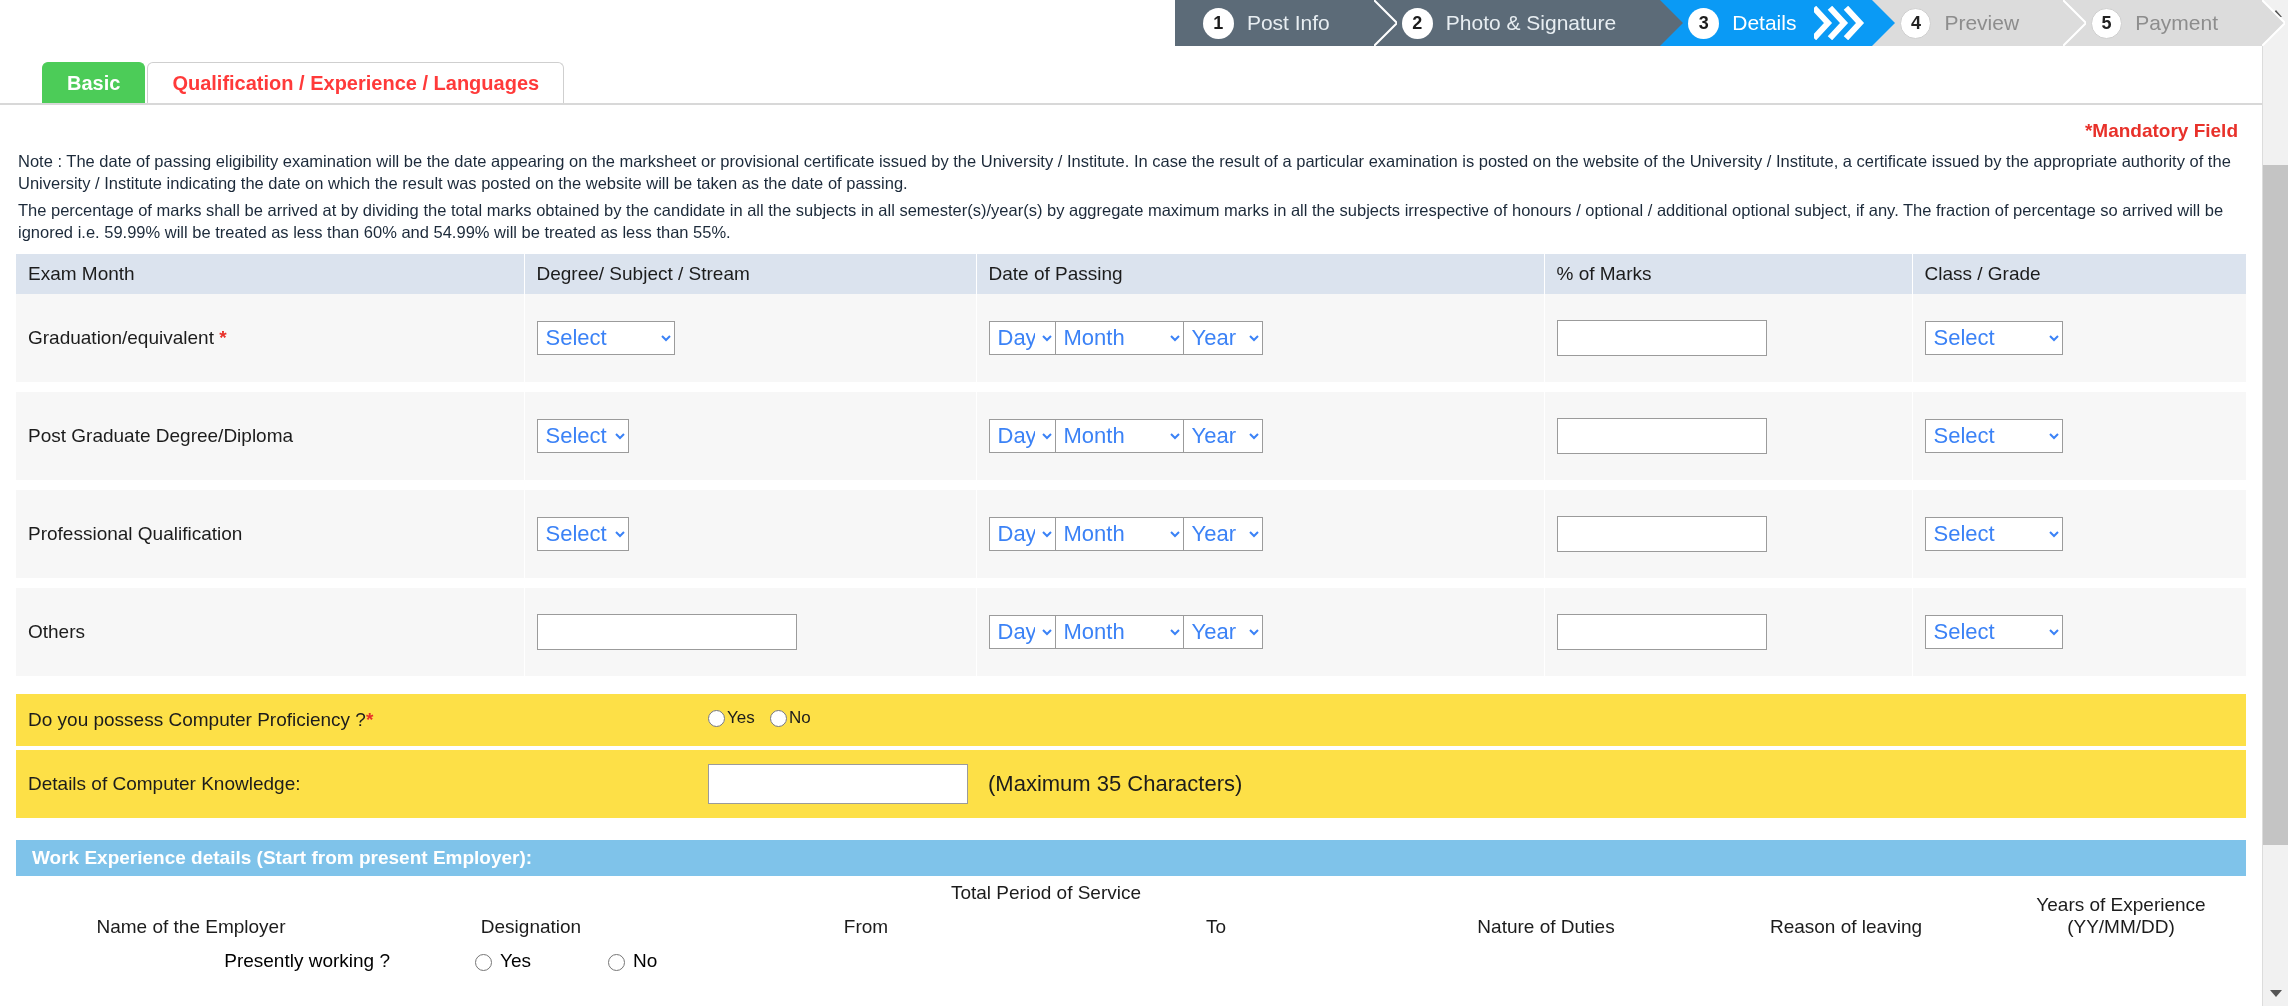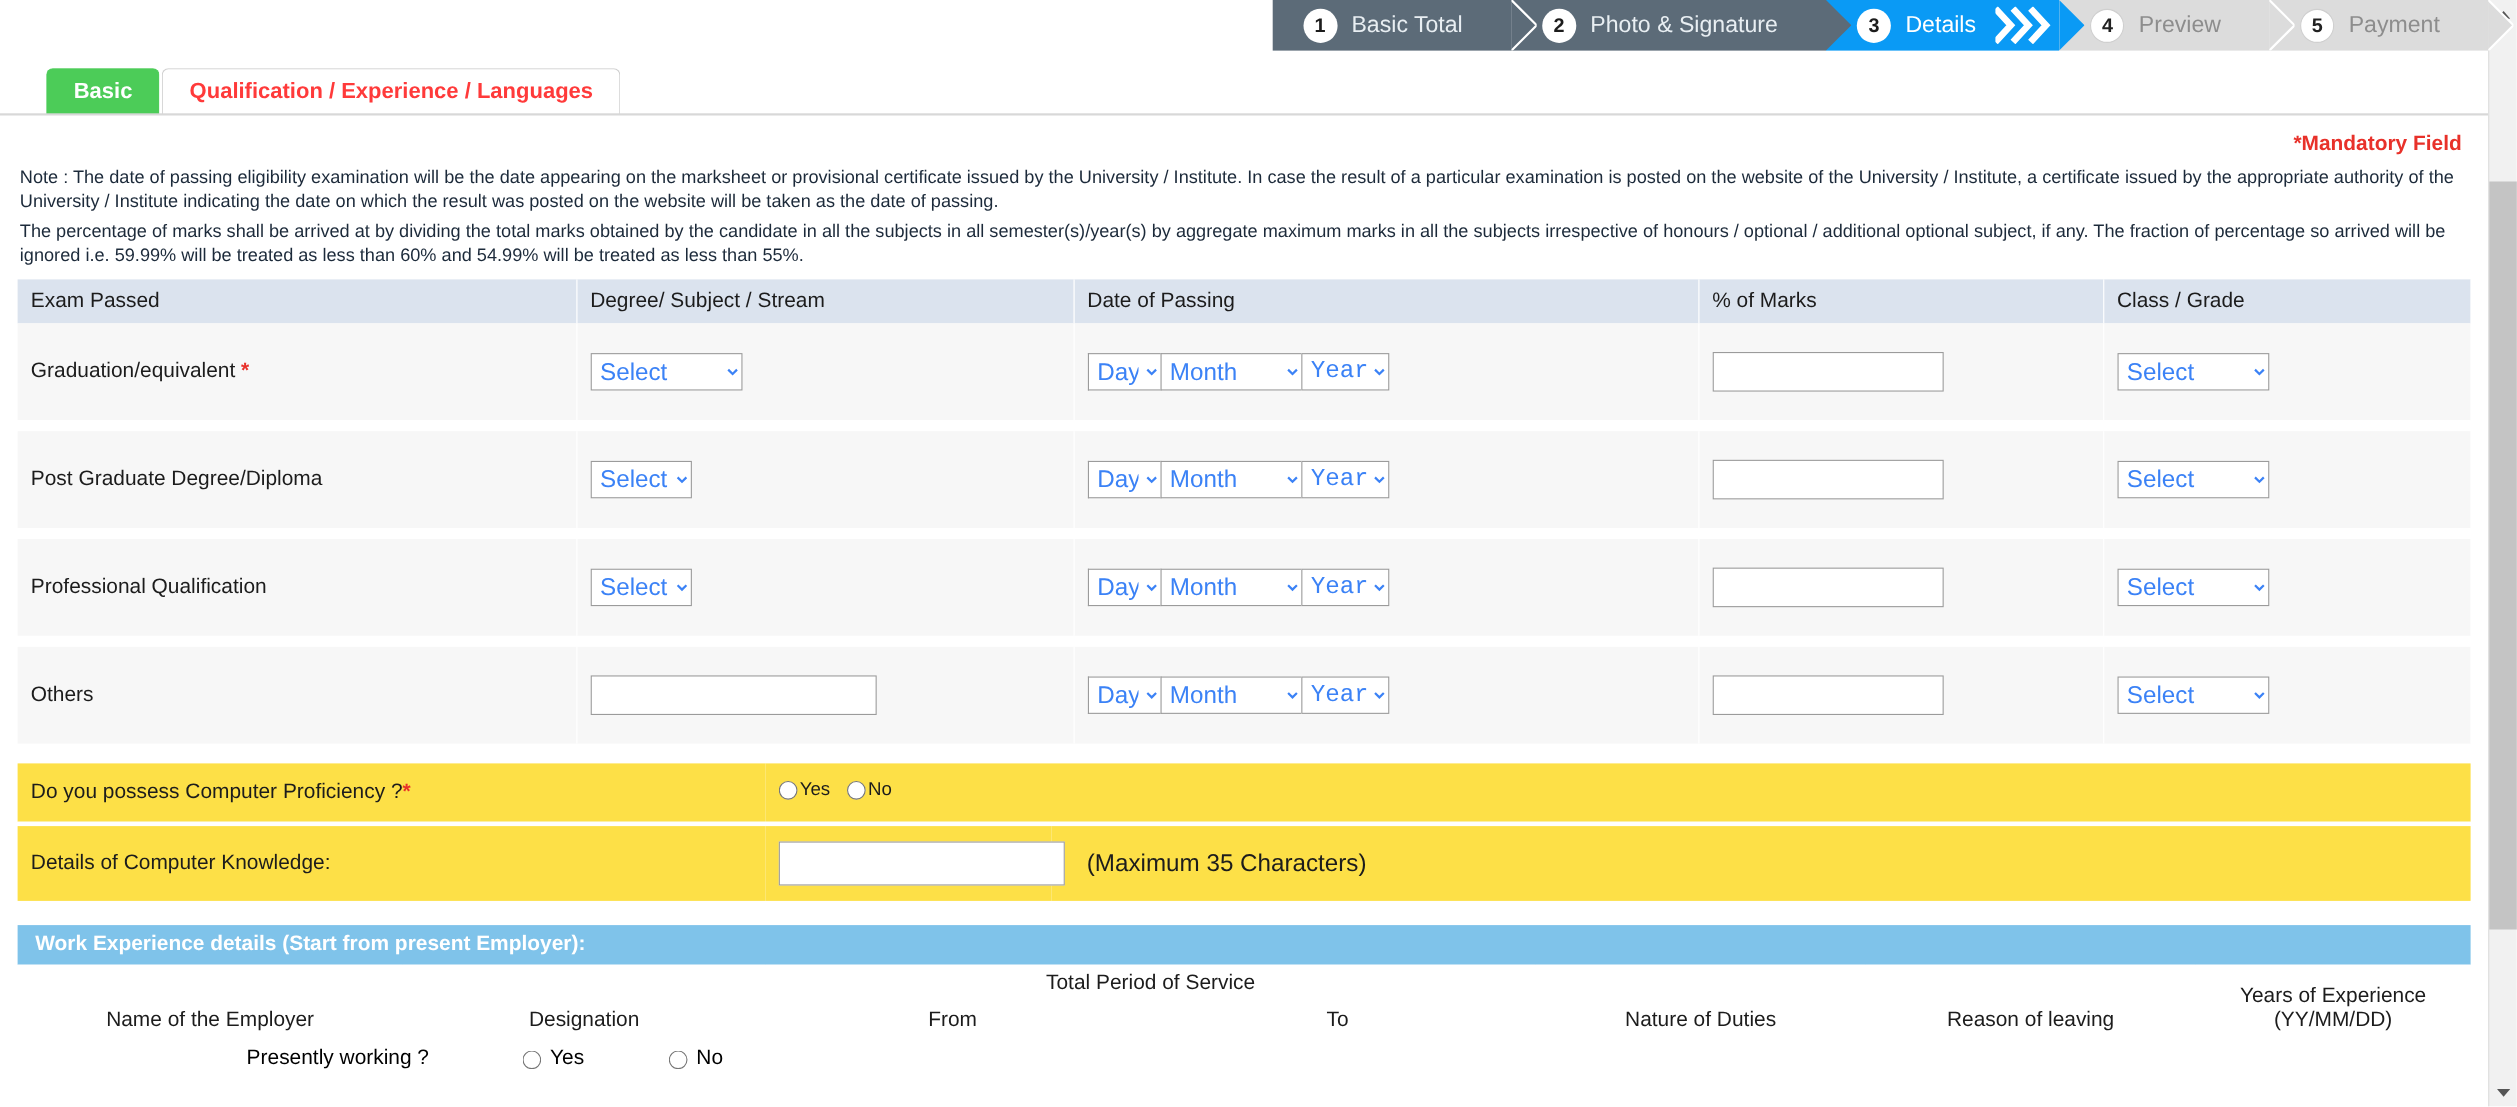--- a/index.html
+++ b/index.html
@@ -124,21 +124,21 @@
   select.sel {
     font-family:"Liberation Sans", sans-serif;
     font-size:22px; color:#3b82f6;
     border:1px solid #9b9b9b; background:#ffffff;
     height:34px; padding:2px 4px;
   }
   select.sel-wide { width:138px; }
   select.sel-narrow { width:92px; }
   select.day { width:66px; }
   select.month { width:128px; }
-  select.year { width:80px;font-family:Liberation Mono, monospace; }
+  select.year { width:80px; }
   input.txt {
     font-family:"Liberation Sans", sans-serif; font-size:17px;
     border:1px solid #9b9b9b; background:#ffffff; height:36px; padding:2px 6px;
   }
   input.marks { width:210px; }
   input.others { width:260px; }
   .dategroup { display:flex; }
   .dategroup select { margin:0; border-right-width:0; }
   .dategroup select:last-child { border-right-width:1px; }
 
@@ -171,21 +171,21 @@
   .presently .pw-opt input { width:17px;height:17px;margin-right:8px; }
 </style>
 </head>
 <body>
 
 <div id="wizard">
   <div class="wiz-track">
 
     <div class="wstep dark">
       <div class="num">1</div>
-      <div class="wlabel">Basic Total</div>
+      <div class="wlabel">Post Info</div>
       <svg class="arrow" viewBox="0 0 23 46" preserveAspectRatio="none">
         <path d="M0,0 L23,23 L0,46 Z" fill="#5c6b78"></path>
         <path d="M0,0 L23,23 L0,46" fill="none" stroke="#ffffff" stroke-width="2"></path>
       </svg>
     </div>
 
     <div class="wstep dark">
       <div class="num">2</div>
       <div class="wlabel">Photo &amp; Signature</div>
       <svg class="arrow" viewBox="0 0 23 46" preserveAspectRatio="none">
@@ -252,21 +252,21 @@
   <table class="qtable">
     <colgroup>
       <col style="width:508px">
         <col style="width:452px">
         <col style="width:568px">
         <col style="width:368px">
         <col style="width:334px">
     </colgroup>
     <thead>
       <tr>
-        <th>Exam Passed</th>
+        <th>Exam Month</th>
         <th>Degree/ Subject / Stream</th>
         <th>Date of Passing</th>
         <th>% of Marks</th>
         <th>Class / Grade</th>
       </tr>
     </thead>
     <tbody>
 
       <tr>
         <td>

